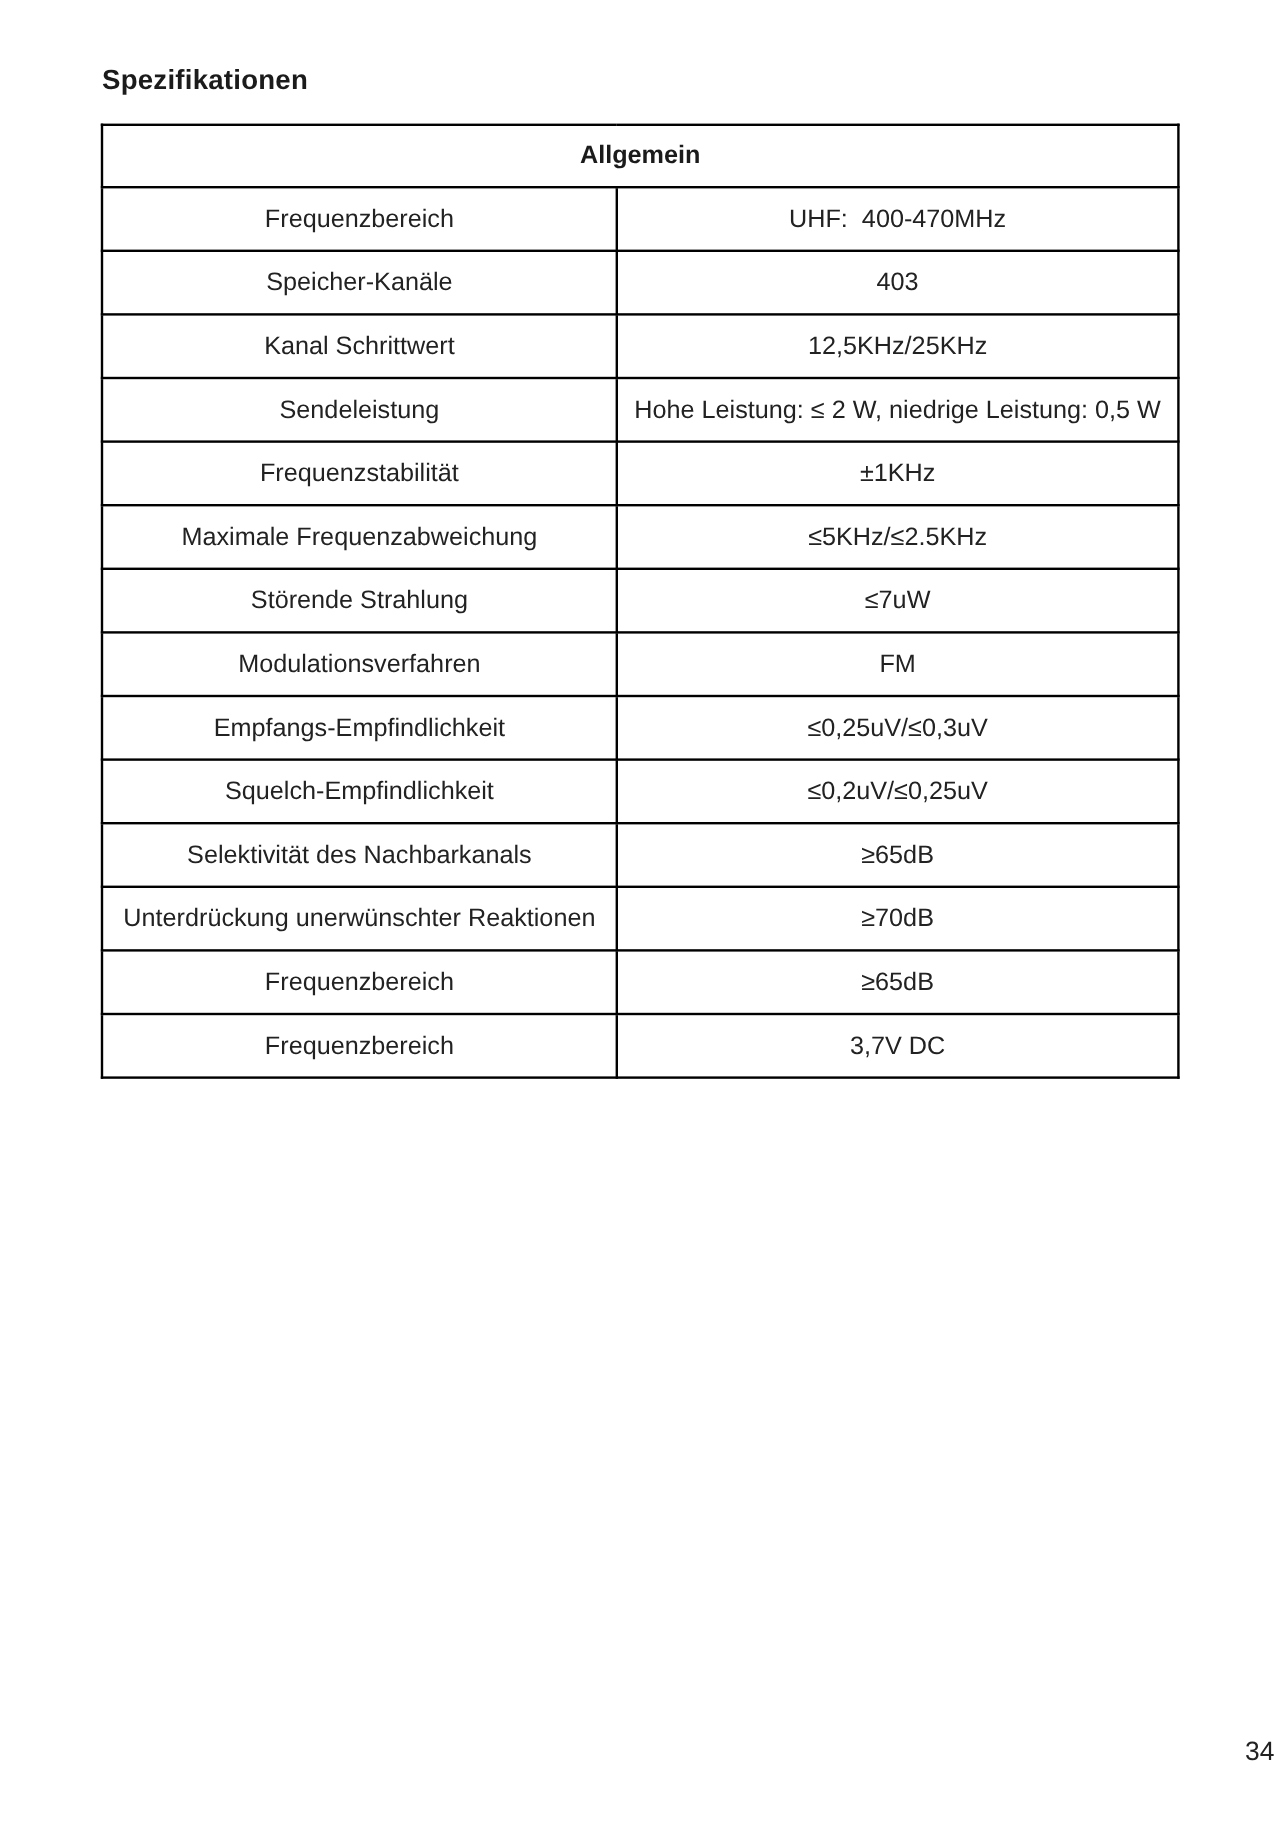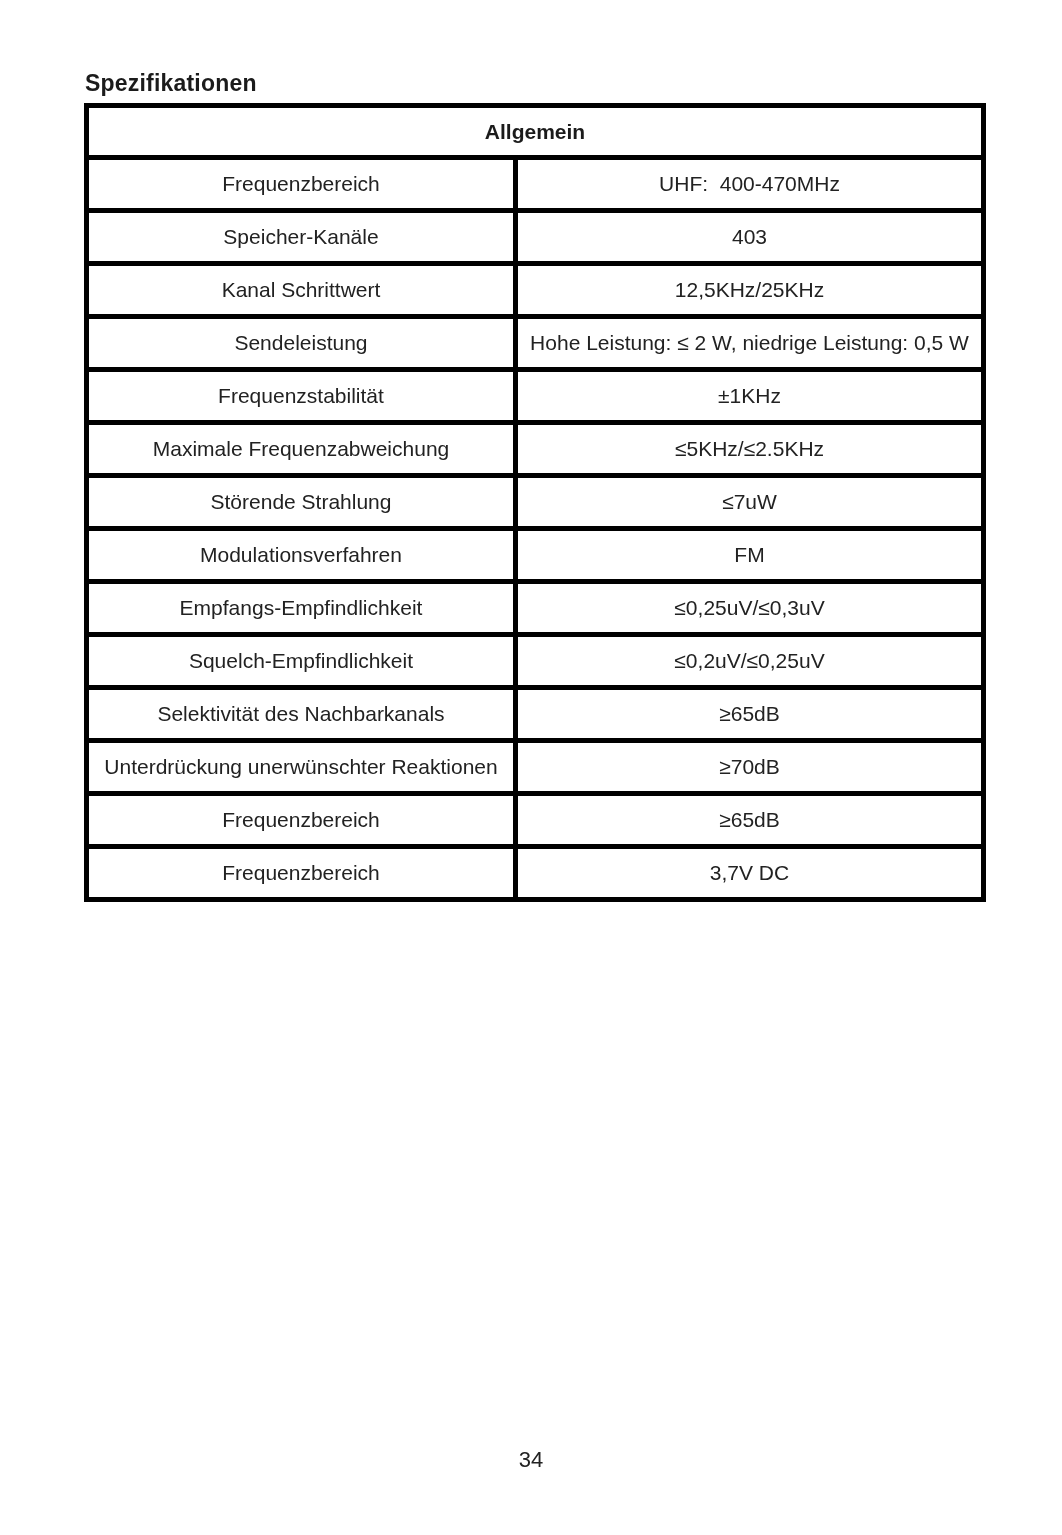--- a/index.html
+++ b/index.html
@@ -13,53 +13,52 @@
     overflow: hidden;
   }
   .doc-title {
     position: absolute;
     left: 85px;
     top: 53px;
     font-size: 23px;
     font-weight: 700;
     letter-spacing: 0.2px;
     color: #1b1b1b;
-    margin-top: 17px;
   }
   table.spec-table {
     position: absolute;
     left: 84px;
     top: 103px;
     width: 897px;
     border-collapse: collapse;
     table-layout: fixed;
   }
   .spec-table td {
-    border: 5px solid #000000;
+    border: 2px solid #000000;
     text-align: center;
     vertical-align: middle;
     font-size: 21px;
     color: #222222;
     height: 53px;
     padding: 0 2px;
     white-space: pre-wrap;
     overflow: hidden;
   }
   .spec-table td.header-cell {
     font-weight: 700;
     font-size: 21px;
     height: 52px;
     color: #1b1b1b;
   }
   .page-number {
     position: absolute;
     left: 0;
     top: 1447px;
     width: 100%;
-    text-align: center;
+    text-align: right;
     font-size: 22px;
     color: #222222;
   }
 </style>
 </head>
 <body>
 
 <div class="doc-title">Spezifikationen</div>
 
 <table class="spec-table">

